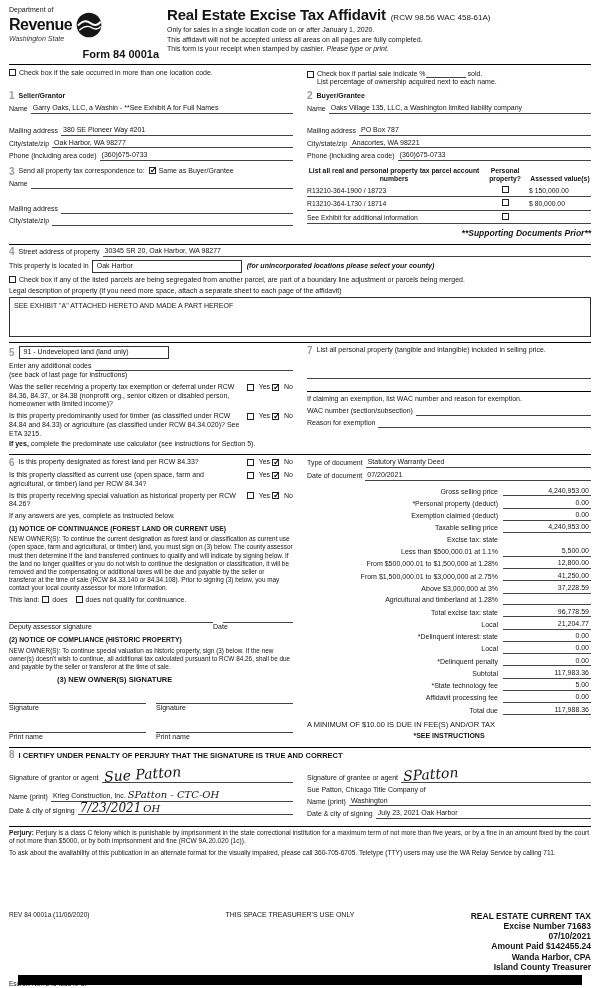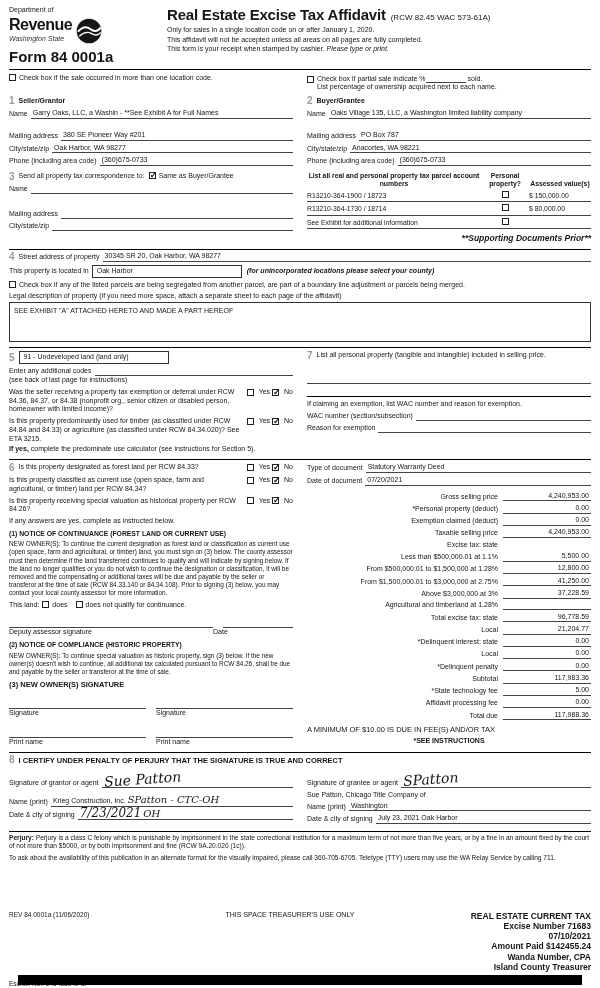--- a/index.html
+++ b/index.html
@@ -5,26 +5,26 @@
   * { margin:0; padding:0; box-sizing:border-box; }
   html,body { background:#fff; }
   .page {
     width:600px; height:988px; margin:0 auto; background:#fff; color:#151515;
     font-family:"Liberation Sans", sans-serif; font-size:7px; line-height:1.25;
     padding:6px 9px 0 9px; position:relative; display:flex; flex-direction:column; overflow:hidden;
   }
   
   .hdr { display:flex; border-bottom:1.5px solid #000; padding-bottom:3px; }
   .hdr-left { width:150px; }
-  .logo-row { display:flex; align-items:flex-end; gap:4px; }
+  .logo-row { display:flex; align-items:center; gap:4px; }
   .dept-of { font-size:7px; }
   .dept-rev { font-size:16px; font-weight:bold; letter-spacing:-0.5px; }
   .dept-ws { font-size:7px; font-style:italic; color:#333; }
   .logo { width:26px; height:26px; margin-top:1px; }
-  .form-num { font-weight:bold; font-size:15px; margin-top:4px; }
+  .form-num { font-weight:bold; font-size:11px; margin-top:4px;text-align:right; }
   .hdr-right { flex:1; padding-left:8px; }
   .title-line { display:flex; align-items:baseline; gap:5px; }
   .title { font-size:15px; font-weight:bold; letter-spacing:-0.2px; }
   .title-ref { font-size:8px; }
   .hnote { font-size:7px; margin-top:1px; }
   
   .row { display:flex; align-items:flex-end; margin-top:3px; }
   .lbl { white-space:nowrap; margin-right:3px; }
   .fline { flex:1; border-bottom:1px solid #444; min-height:9px; padding:0 2px; }
   .fline.short { flex:0 0 40px; }
@@ -90,21 +90,21 @@
           <circle cx="20" cy="20" r="19" fill="#161616"></circle>
           <path d="M3 21 Q13 10 22 17 T38 15" stroke="#fff" stroke-width="3.2" fill="none"></path>
           <path d="M5 28 Q15 19 24 24 T38 22" stroke="#fff" stroke-width="2" fill="none"></path>
         </svg>
       </div>
       <div class="form-num">Form 84 0001a</div>
     </div>
     <div class="hdr-right">
       <div class="title-line">
         <span class="title">Real Estate Excise Tax Affidavit</span>
-        <span class="title-ref">(RCW 82.45 WAC 573-61A)</span>
+        <span class="title-ref">(RCW 98.56 WAC 458-61A)</span>
       </div>
       <div class="hnote">Only for sales in a single location code on or after January 1, 2020.</div>
       <div class="hnote">This affidavit will not be accepted unless all areas on all pages are fully completed.</div>
       <div class="hnote"><span>This form is your receipt when stamped by cashier. </span><span class="ital">Please type or print.</span></div>
     </div>
   </header>
 
   <div class="two-col" style="margin-top:4px;">
     <div class="col" style="display:flex;align-items:flex-start;">
       <span class="cb"></span>
@@ -333,21 +333,21 @@
       <div class="row" style="margin-top:10px;">
         <span class="fline"></span>
         <span class="fline" style="flex:0 0 70px;margin-left:10px;"></span>
       </div>
       <div class="row" style="margin-top:0;">
         <span style="flex:1;">Deputy assessor signature</span>
         <span style="flex:0 0 80px;">Date</span>
       </div>
       <div class="notice-title">(2) NOTICE OF COMPLIANCE (HISTORIC PROPERTY)</div>
       <div class="smallprint">NEW OWNER(S): To continue special valuation as historic property, sign (3) below. If the new owner(s) doesn't wish to continue, all additional tax calculated pursuant to RCW 84.26, shall be due and payable by the seller or transferor at the time of sale.</div>
-      <div class="notice-title" style="font-size:7.5px;">(3) NEW OWNER(S) SIGNATURE</div>
+      <div class="notice-title" style="font-size:7.5px;margin-left:48px;">(3) NEW OWNER(S) SIGNATURE</div>
       <div class="two-col" style="gap:10px;margin-top:10px;">
         <div class="col">
           <div class="fline"></div>
           <div>Signature</div>
         </div>
         <div class="col">
           <div class="fline"></div>
           <div>Signature</div>
         </div>
       </div>
@@ -464,21 +464,21 @@
     <div class="two-col" style="margin-top:8px;">
       <div class="col">
         <div class="row" style="align-items:flex-end;">
           <span class="lbl">Signature of grantor or agent</span>
           <span class="fline"><span class="script">Sue Patton</span></span>
         </div>
         <div class="row" style="margin-top:8px;align-items:flex-end;">
           <span class="lbl">Name (print)</span>
           <span class="fline"><span>Krieg Construction, Inc.</span> <span class="hand">SPatton - CTC-OH</span></span>
         </div>
-        <div class="row" style="align-items:center;">
+        <div class="row" style="align-items:flex-end;">
           <span class="lbl">Date &amp; city of signing</span>
           <span class="fline"><span class="hand" style="font-size:12px;">7/23/2021</span> <span class="hand">OH</span></span>
         </div>
       </div>
       <div class="col">
         <div class="row" style="align-items:flex-end;">
           <span class="lbl">Signature of grantee or agent</span>
           <span class="fline"><span class="script">SPatton</span></span>
         </div>
         <div style="margin-top:3px;">Sue Patton, Chicago Title Company of</div>
@@ -503,20 +503,20 @@
   <div class="spacer"></div>
 
   <div class="footer">
     <div class="rev">REV 84 0001a (11/06/2020)</div>
     <div class="treasurer">THIS SPACE TREASURER'S USE ONLY</div>
     <div class="stamp">
       <div>REAL ESTATE CURRENT TAX</div>
       <div>Excise Number 71683</div>
       <div>07/10/2021</div>
       <div>Amount Paid $142455.24</div>
-      <div>Wanda Number, CPA</div>
+      <div>Wanda Harbor, CPA</div>
       <div>Island County Treasurer</div>
     </div>
   </div>
   <div class="escrow">Escrow No.:  245435849-SP</div>
 
   <div class="black-bar"></div>
 </div>
 
 </body></html>

